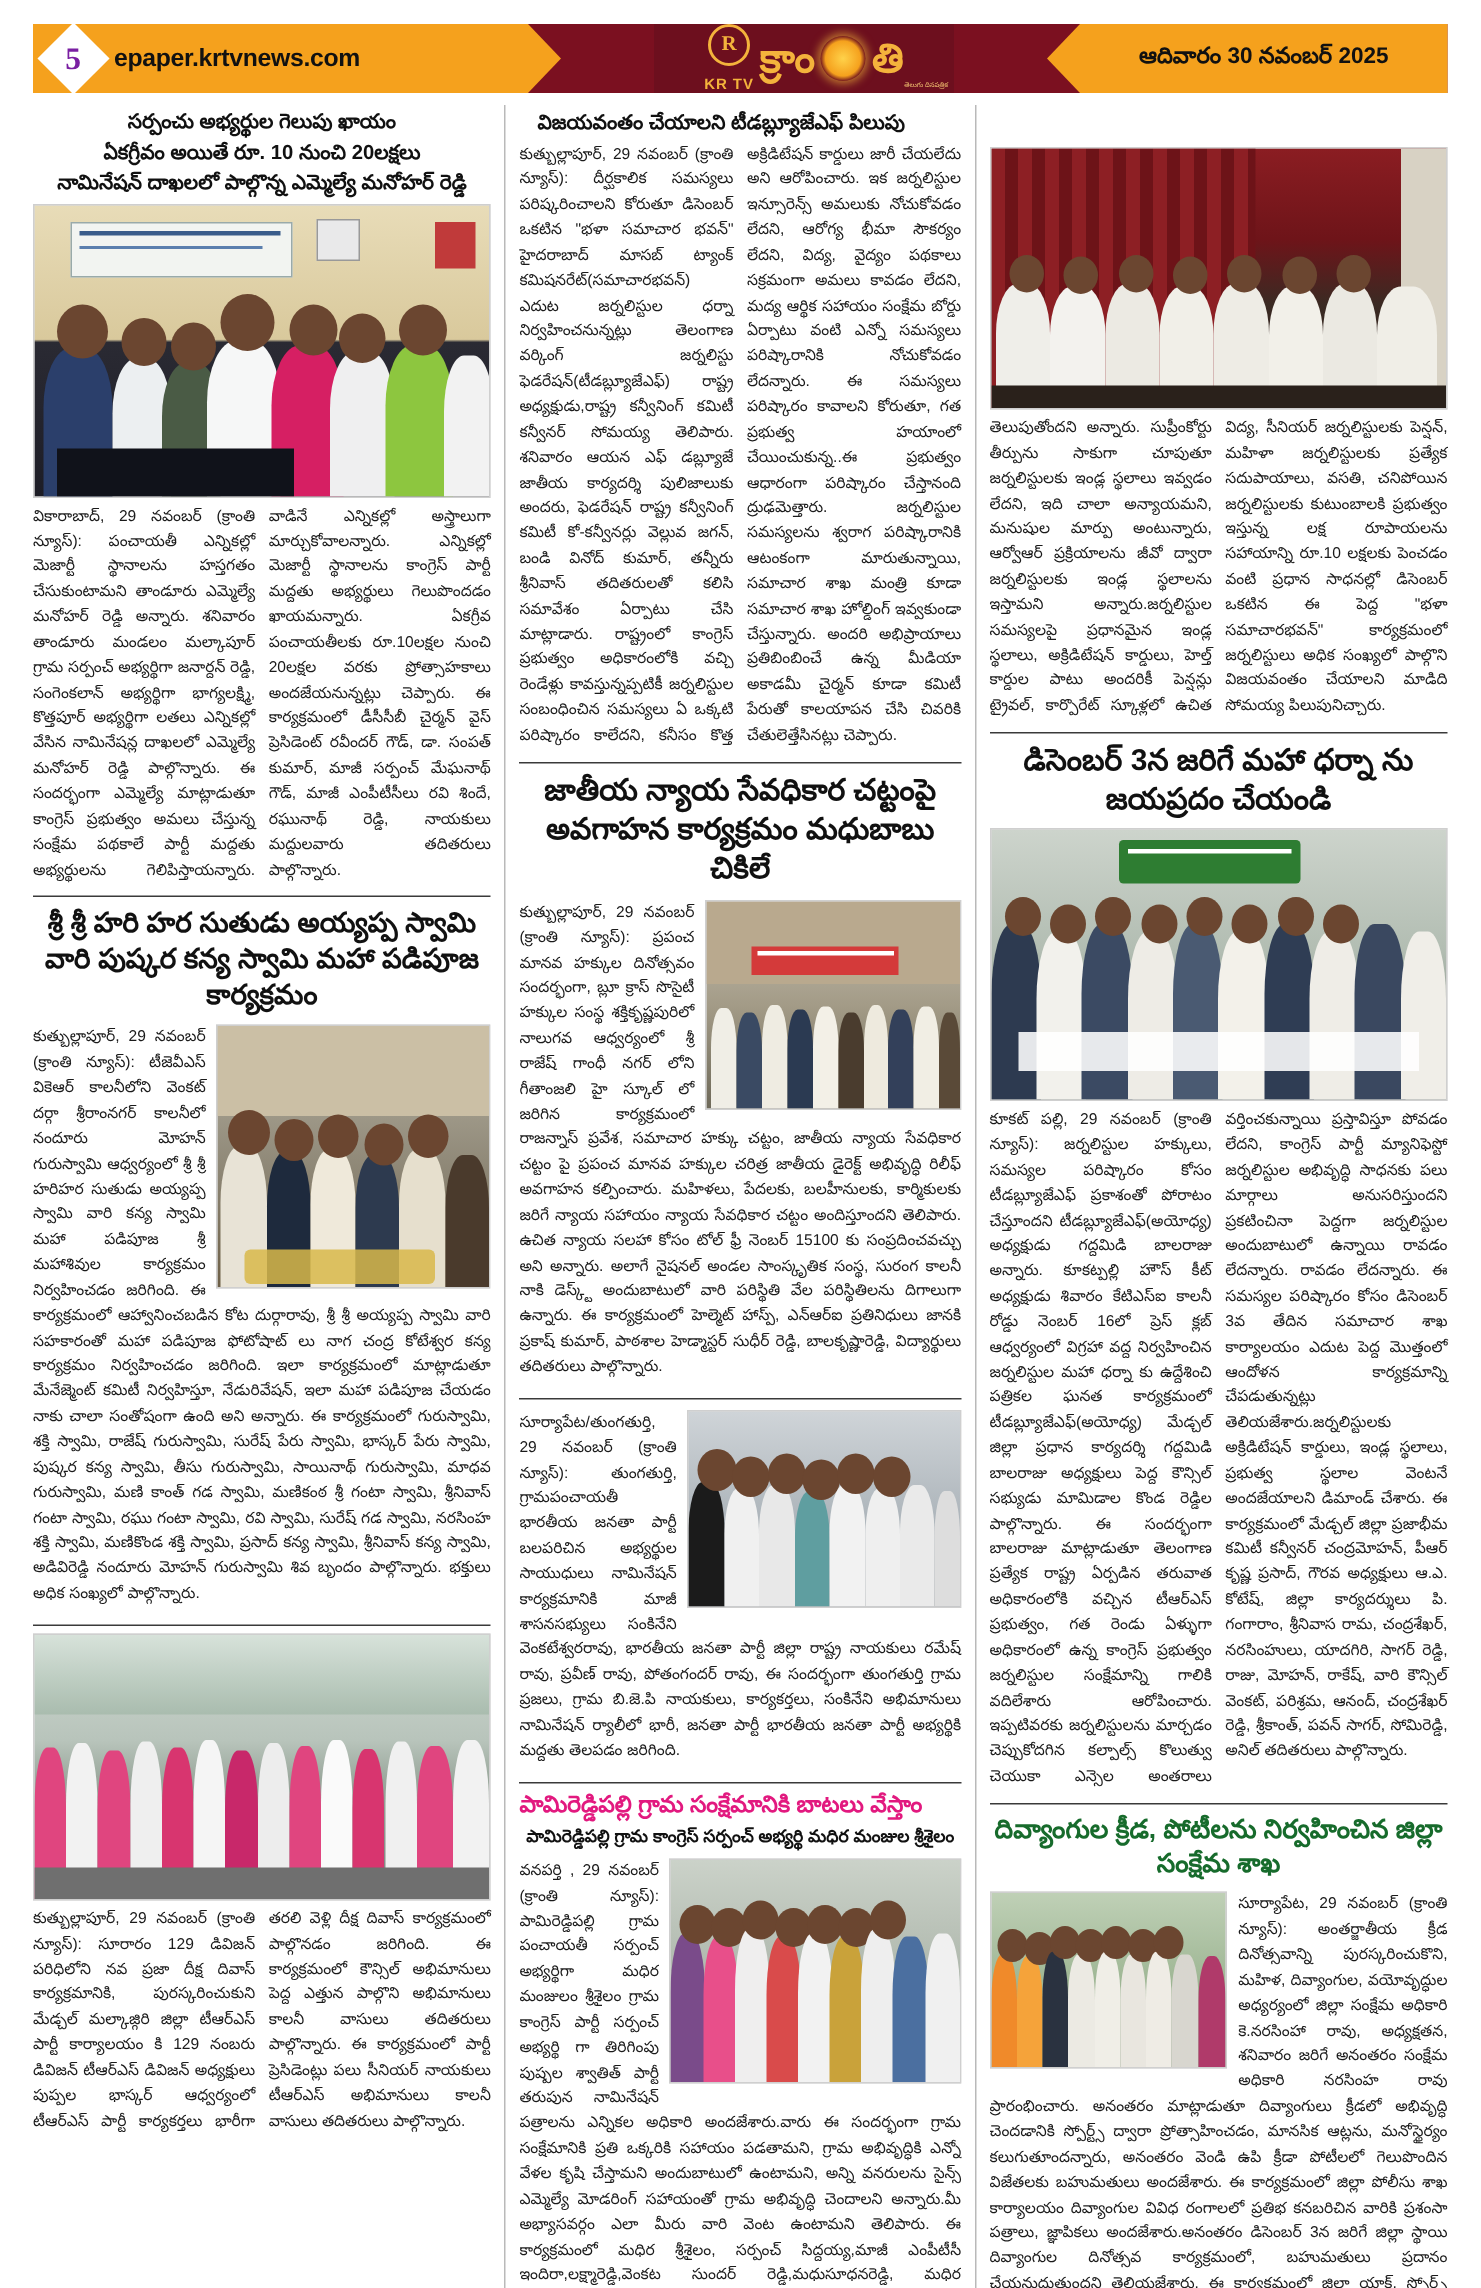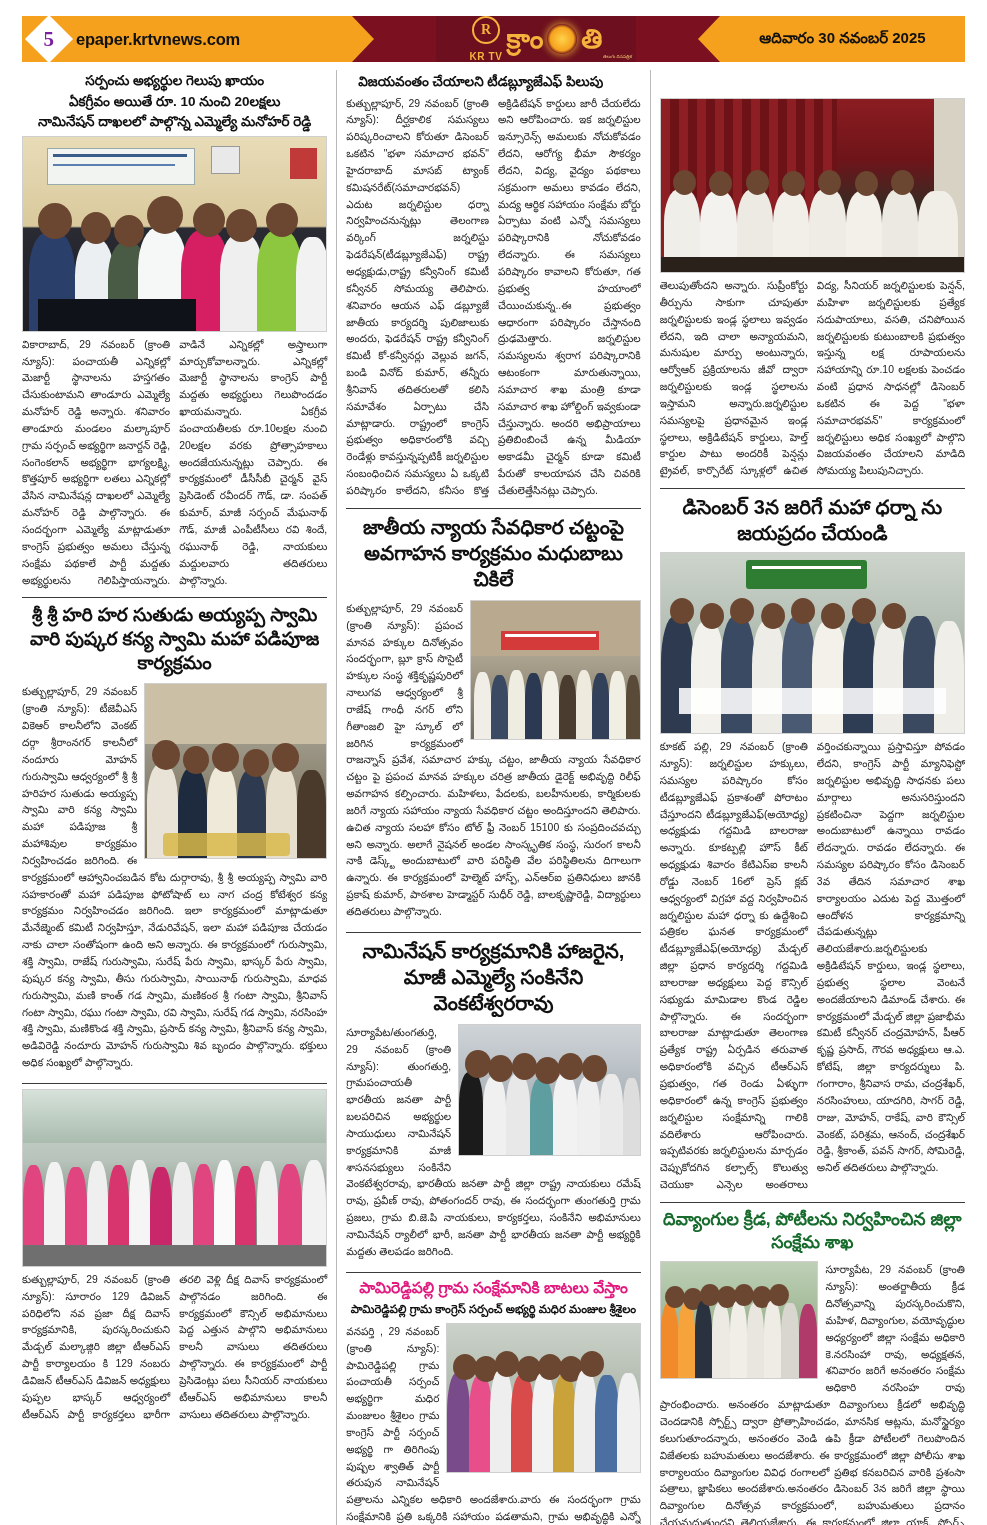--- a/index.html
+++ b/index.html
@@ -132,21 +132,21 @@
   .hl-red{
     color:#d81c2b;
     font-size:24.5px;
     font-weight:bold;
     text-align:center;
     line-height:1.25;
     margin:4px 0 5px 0;
     font-family:"Liberation Sans",sans-serif;
   }
   .hl-pink{
-    color:#e2197f;font-size:15.5px;font-weight:bold;text-align:center;line-height:1.3;margin:3px 0;
+    color:#e2197f;font-size:15.5px;font-weight:bold;text-align:left;line-height:1.3;margin:3px 0;
   }
   .hl-black{
     color:#111;font-size:18.5px;font-weight:bold;text-align:center;line-height:1.3;margin:5px 0 6px 0;
   }
   .hl-black-lg{
     color:#111;font-size:20px;font-weight:bold;text-align:center;line-height:1.3;margin:5px 0 6px 0;
   }
   .hl-green{
     color:#176b2c;font-size:17.5px;font-weight:bold;text-align:center;line-height:1.3;margin:5px 0 6px 0;
   }
@@ -349,21 +349,20 @@
               <div class="fig" style="left:92%;width:8%;height:80%;background:#5a4a38;"></div>
             </div>
           </div>
           <div class="body-text">కుత్బుల్లాపూర్, 29 నవంబర్ (క్రాంతి న్యూస్): ప్రపంచ మానవ హక్కుల దినోత్సవం సందర్భంగా, బ్లూ క్రాస్ సొసైటీ హక్కుల సంస్థ శక్తికృష్ణపురిలో నాలుగవ ఆధ్వర్యంలో శ్రీ రాజేష్ గాంధీ నగర్ లోని గీతాంజలి హై స్కూల్ లో జరిగిన కార్యక్రమంలో రాజన్నాస్ ప్రవేశ, సమాచార హక్కు చట్టం, జాతీయ న్యాయ సేవధికార చట్టం పై ప్రపంచ మానవ హక్కుల చరిత్ర జాతీయ డైరెక్ట్ అభివృద్ధి రిలీఫ్ అవగాహన కల్పించారు. మహిళలు, పేదలకు, బలహీనులకు, కార్మికులకు జరిగే న్యాయ సహాయం న్యాయ సేవధికార చట్టం అందిస్తూందని తెలిపారు. ఉచిత న్యాయ సలహా కోసం టోల్ ఫ్రీ నెంబర్ 15100 కు సంప్రదించవచ్చు అని అన్నారు. అలాగే నైషనల్ అండల సాంస్కృతిక సంస్థ, సురంగ కాలనీ నాకి డెస్క్ట్ అందుబాటులో వారి పరిస్థితి వేల పరిస్థితిలను దిగాలుగా ఉన్నారు. ఈ కార్యక్రమంలో హెల్మెట్ హాస్ప్, ఎన్ఆర్ఐ ప్రతినిధులు జానకి ప్రకాష్ కుమార్, పాఠశాల హెడ్మాస్టర్ సుధీర్ రెడ్డి, బాలకృష్ణారెడ్డి, విద్యార్థులు తదితరులు పాల్గొన్నారు.</div>
         </div>
       </div>
 
       <div class="sep"></div>
 
       <div class="article">
-        <div class="hl-black-lg">నామినేషన్ కార్యక్రమానికి హాజరైన, మాజీ ఎమ్మెల్యే సంకినేని వెంకటేశ్వరరావు</div>
         <div class="flow">
           <div class="photo" style="height:132px;width:62%;float:right;margin:2px 0 4px 7px;">
             <div class="ph-sky" style="background:linear-gradient(#cfd4d8,#aab2b8 60%,#7d858b 100%);"></div>
             <div class="ph-figs" style="height:72%;">
               <div class="fig" style="left:0%;width:13%;height:88%;background:#1b1b1b;"></div>
               <div class="head" style="left:3%;bottom:82%;width:26px;height:28px;"></div>
               <div class="fig" style="left:13%;width:13%;height:84%;background:#f0f0f0;"></div>
               <div class="head" style="left:16%;bottom:78%;width:25px;height:27px;"></div>
               <div class="fig" style="left:26%;width:13%;height:86%;background:#e8e8e8;"></div>
               <div class="head" style="left:29%;bottom:80%;width:25px;height:27px;"></div>

